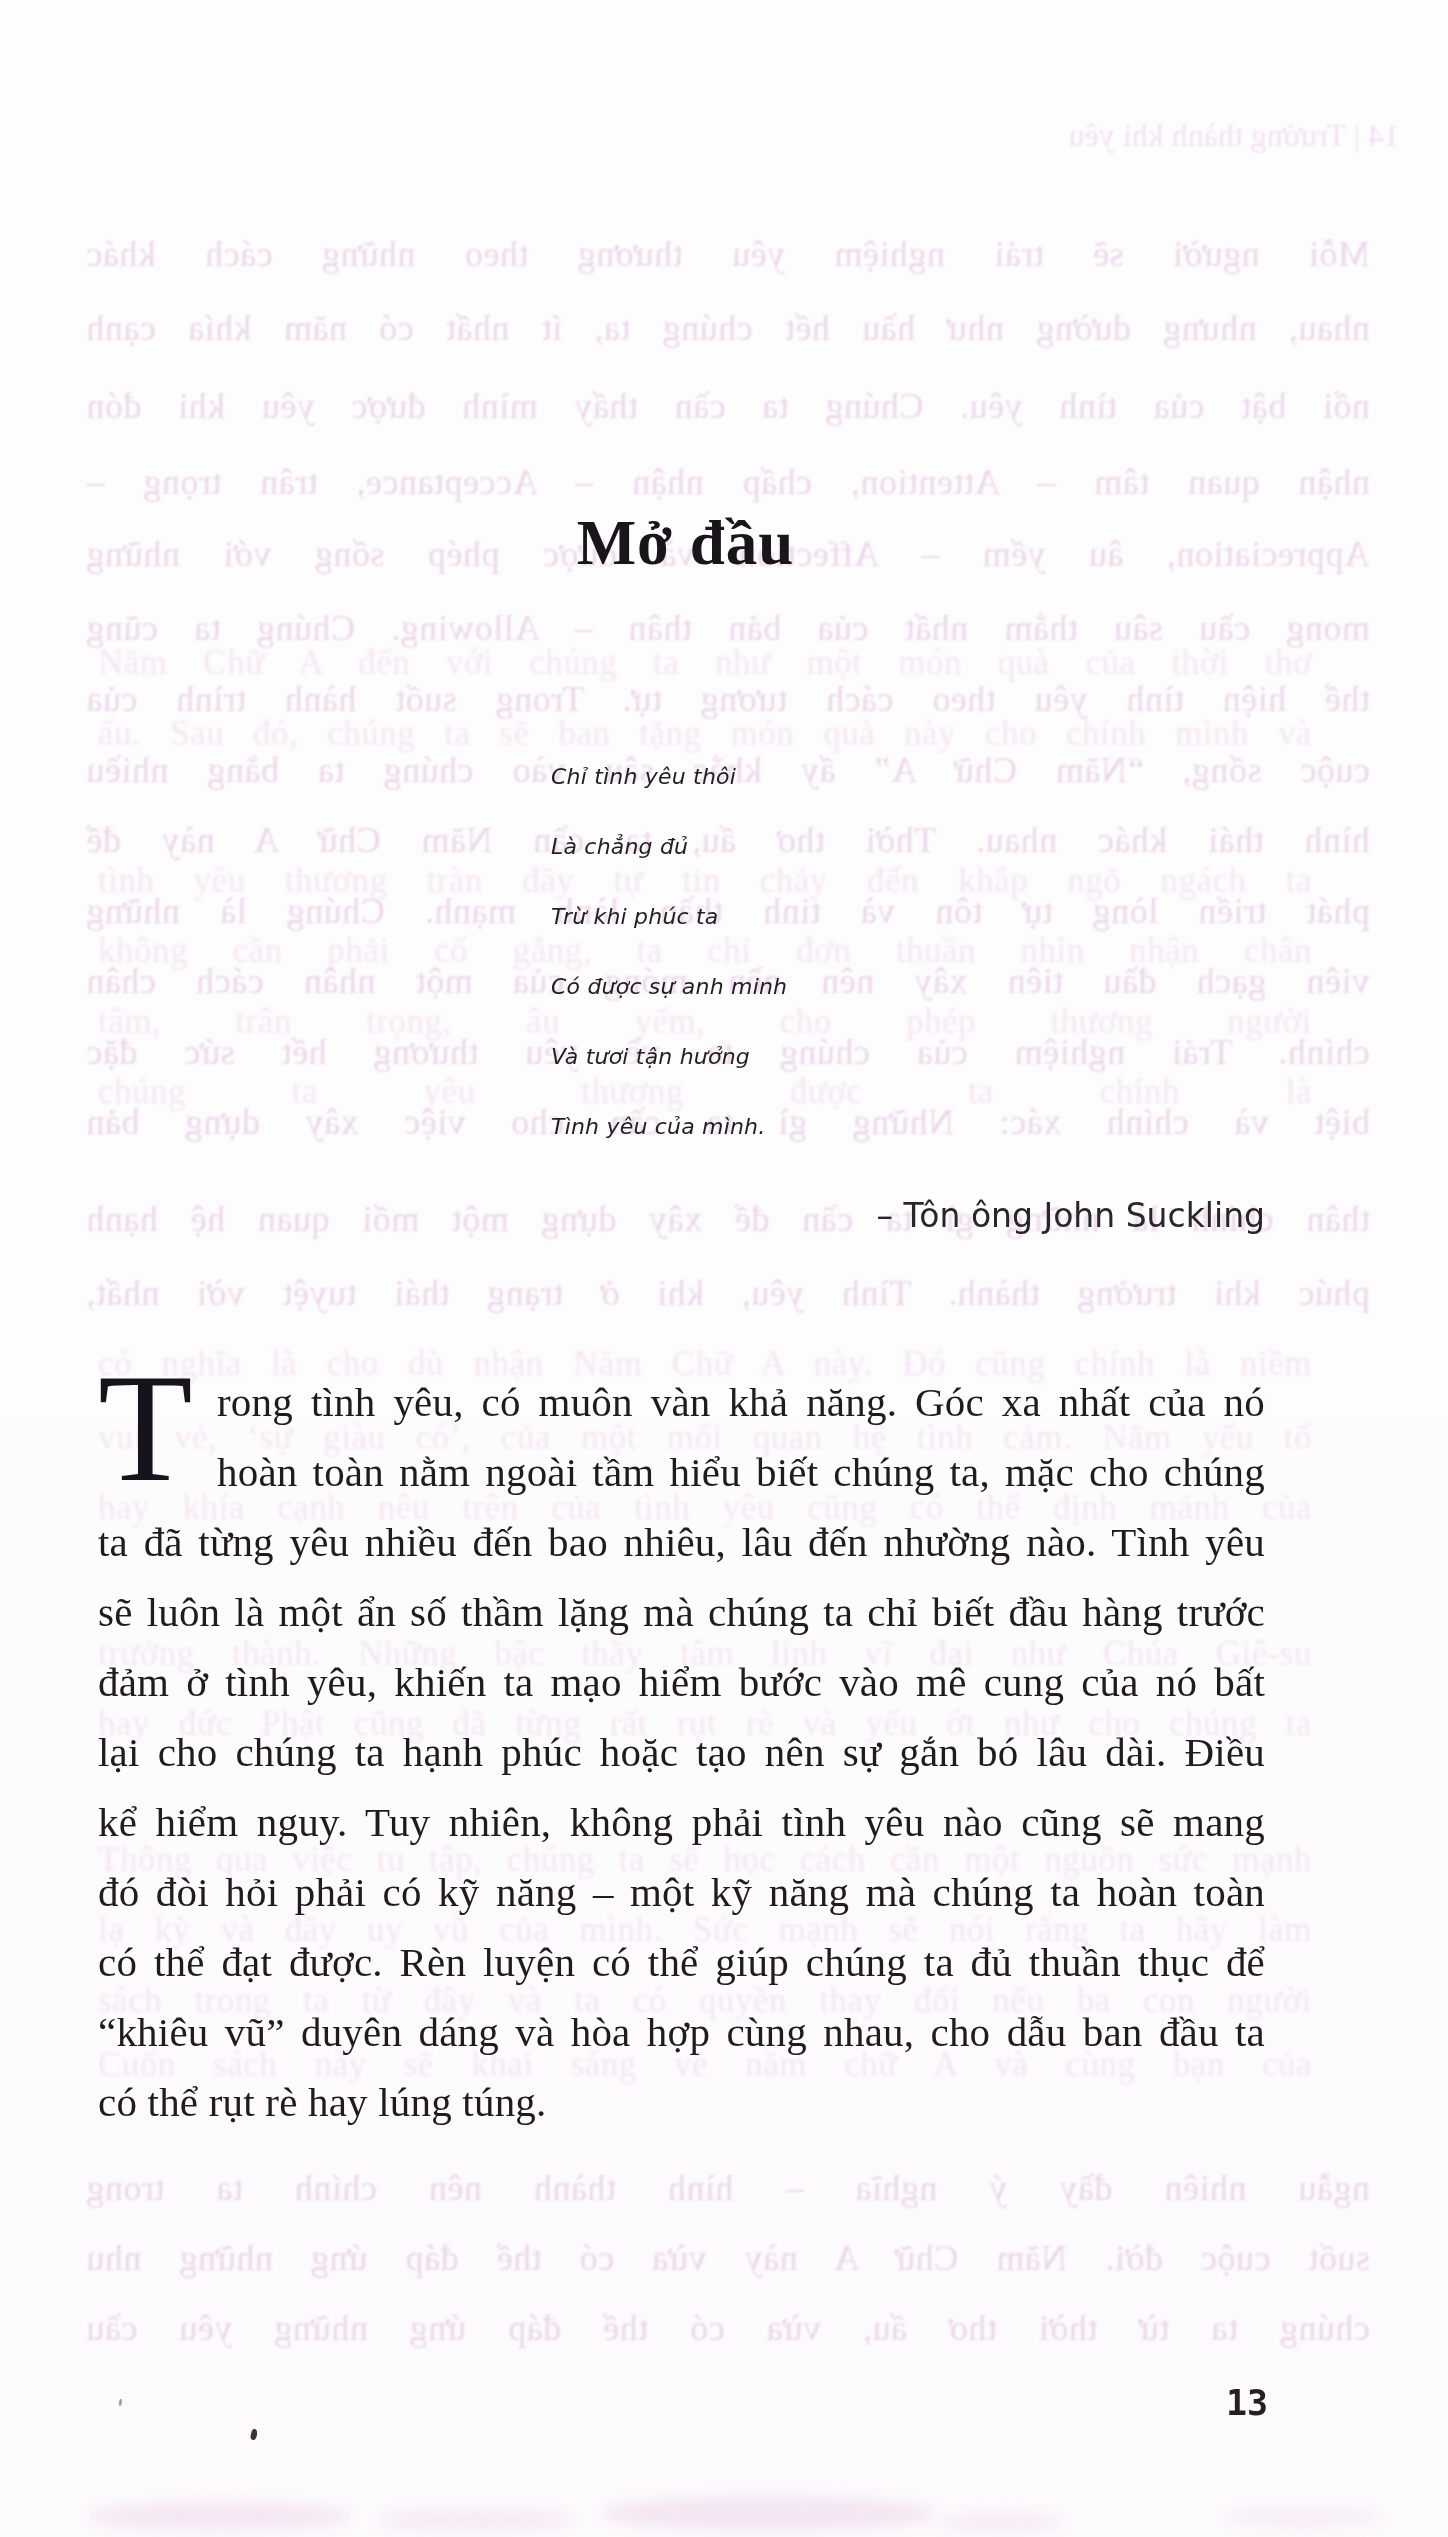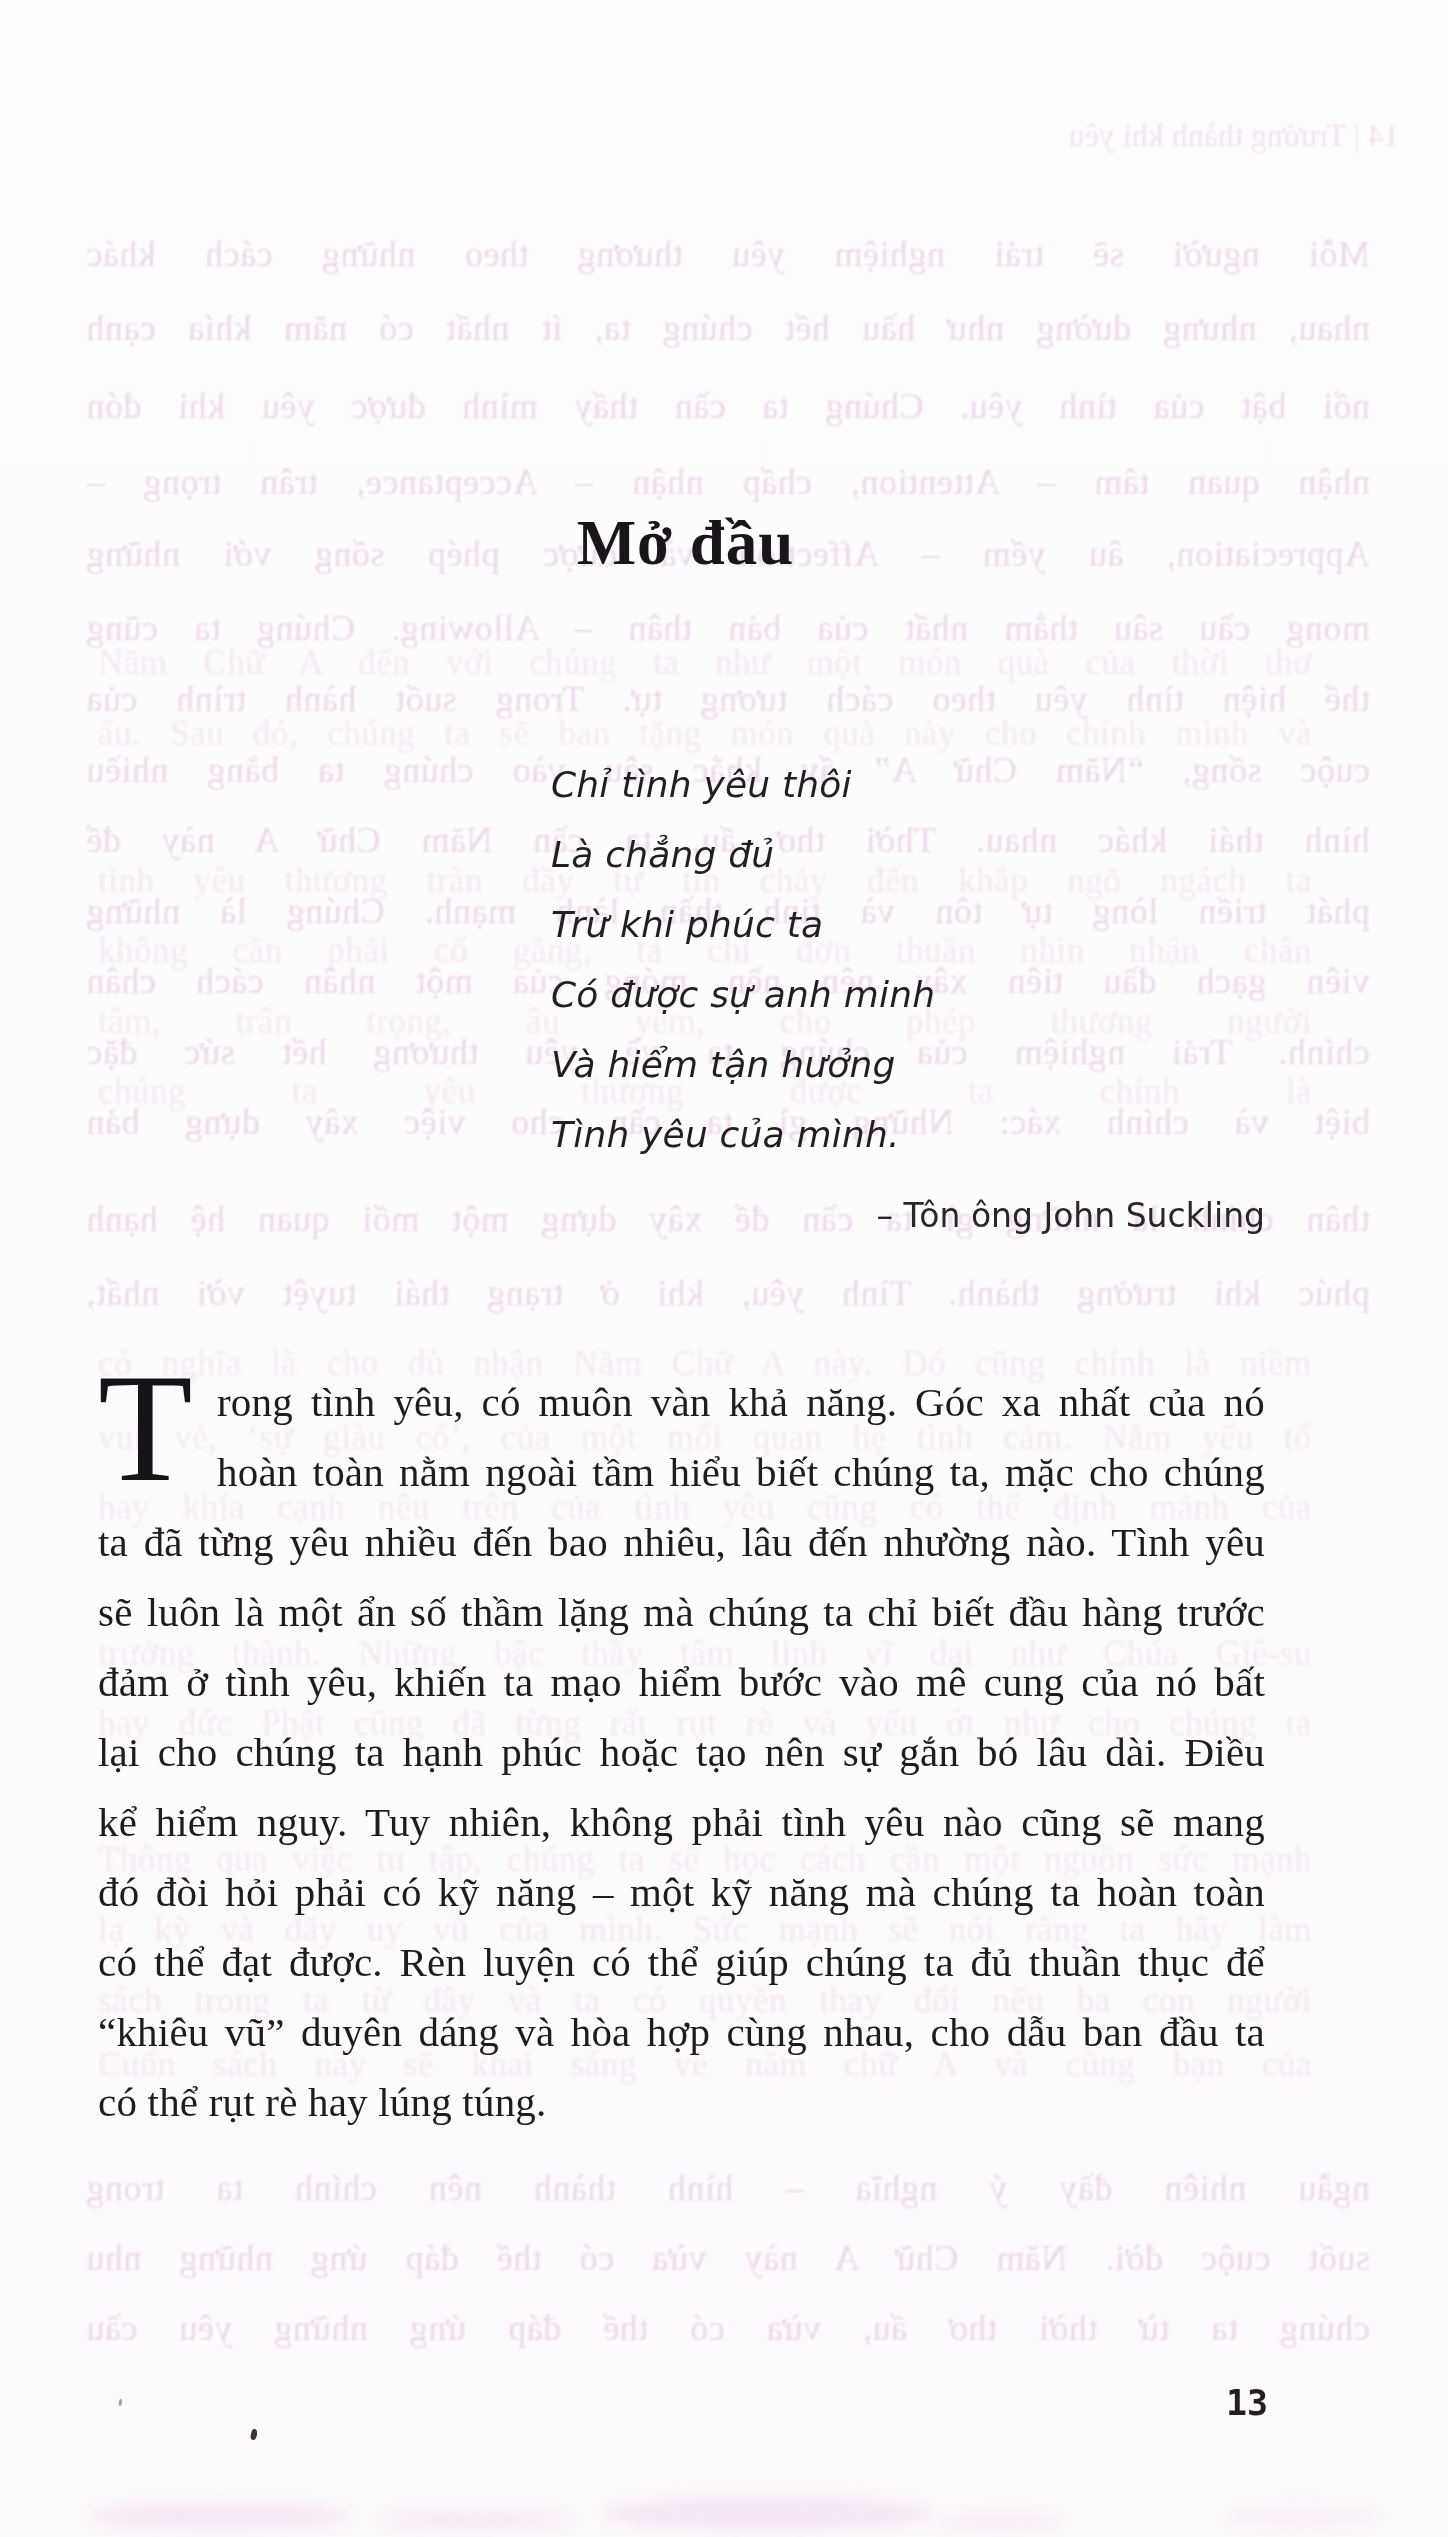--- a/index.html
+++ b/index.html
@@ -46,21 +46,21 @@
     position:absolute;top:507px;left:0;width:1371px;
     margin:0;text-align:center;
     font-family:"Liberation Serif","DejaVu Serif",serif;
     font-weight:700;font-size:63px;color:#19151a;
     letter-spacing:1px;
   }
   .poem{position:absolute;top:764px;left:551px;width:744px;}
   .poem-line{
     height:70px;
     font-family:"DejaVu Sans","Liberation Sans",sans-serif;
-    font-style:italic;font-size:36px;color:#231e21;
+    font-style:italic;font-size:22px;color:#231e21;
     letter-spacing:0.2px;
   }
   .attribution{
     position:absolute;top:1196px;left:98px;width:1167px;
     text-align:right;
     font-family:"DejaVu Sans","Liberation Sans",sans-serif;
     font-size:33px;color:#2a2528;
   }
   .body-par{
     position:absolute;top:1367px;left:98px;width:1167px;
@@ -142,21 +142,21 @@
       <div class="ghost-line" style="top: 2307px;">chúng ta từ thời thơ ấu, vừa có thể đáp ứng những yêu cầu</div>
     </div>
 
   <h1 class="title">Mở đầu</h1>
 
   <div class="poem" id="poem">
       <div class="poem-line">Chỉ tình yêu thôi</div>
       <div class="poem-line">Là chẳng đủ</div>
       <div class="poem-line">Trừ khi phúc ta</div>
       <div class="poem-line">Có được sự anh minh</div>
-      <div class="poem-line">Và hiểm tận hưởng</div>
+      <div class="poem-line">Và tươi tận hưởng</div>
       <div class="poem-line">Tình yêu của mình.</div>
     </div>
 
   <div class="attribution">– Tôn ông John Suckling</div>
 
   <div class="body-par" id="body-par">
     <span class="dropcap">T</span>
   <div class="body-line">rong tình yêu, có muôn vàn khả năng. Góc xa nhất của nó</div>
       <div class="body-line">hoàn toàn nằm ngoài tầm hiểu biết chúng ta, mặc cho chúng</div>
       <div class="body-line">ta đã từng yêu nhiều đến bao nhiêu, lâu đến nhường nào. Tình yêu</div>

